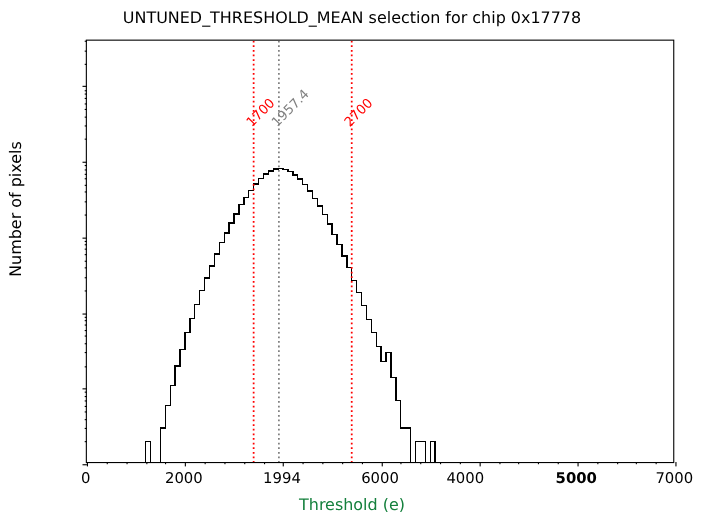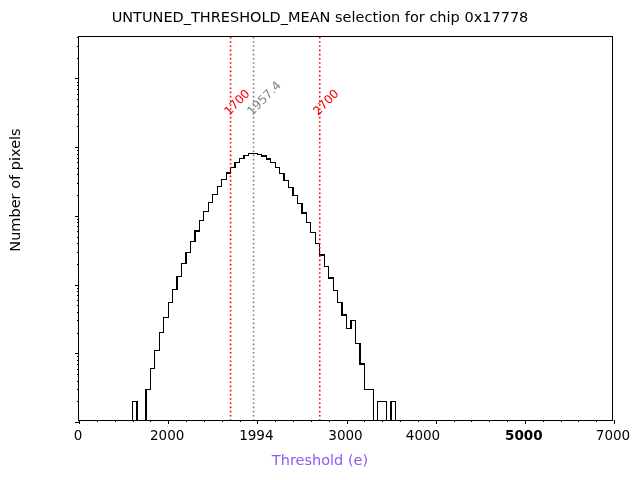--- a/index.html
+++ b/index.html
@@ -78,21 +78,21 @@
     border-top: 1.1px solid #000;
   }
   
   #xlabel {
     position: absolute;
     left: 0;
     top: 452px;
     width: 640px;
     text-align: center;
     font-size: 14.5px;
-    color: #8b5cf6;
+    color: #15803d;
   }
   .xtick-label {
     position: absolute;
     top: 427px;
     text-align: center;
     font-size: 13.5px;
     color: #000;
     white-space: nowrap;
     transform: translateX(-50%);
   }
@@ -241,17 +241,17 @@
 
   <div id="vline-labels">
       <div class="vline-label red" style="left: 230.583px; top: 104px;">1700</div>
       <div class="vline-label gray" style="left: 253.535px; top: 104px;">1957.4</div>
       <div class="vline-label red" style="left: 319.75px; top: 104px;">2700</div>
     </div>
 
 <div class="xtick-label" style="left: 78px;">0</div>
     <div class="xtick-label" style="left: 167.167px;">2000</div>
     <div class="xtick-label" style="left: 256.333px;">1994</div>
-    <div class="xtick-label" style="left: 345.5px;">3000</div>
+    <div class="xtick-label" style="left: 345.5px;">6000</div>
     <div class="xtick-label" style="left: 423px;">4000</div>
     <div class="xtick-label" style="left: 523.833px; font-weight: bold;">5000</div>
     <div class="xtick-label" style="left: 613px;">7000</div>
   </div>
 
 </body></html>

